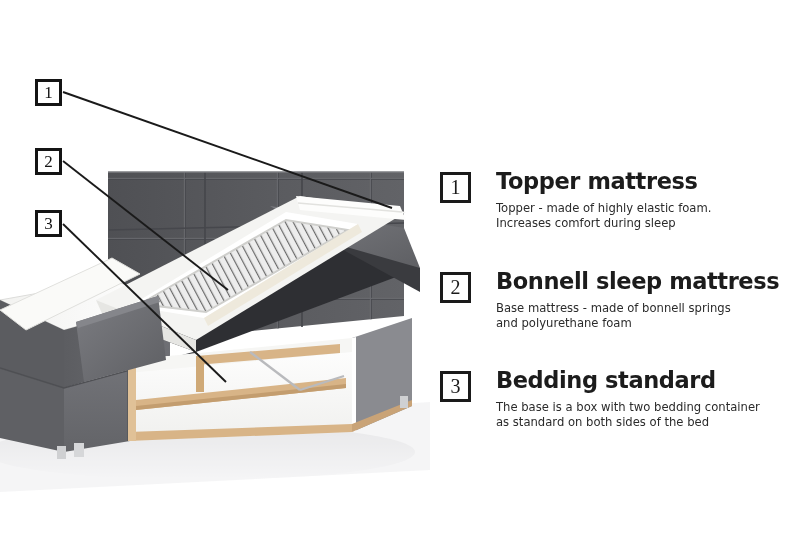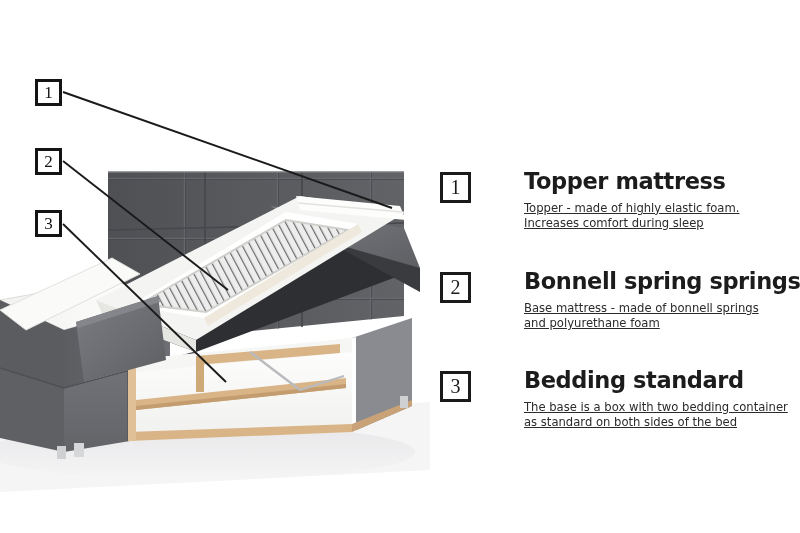--- a/index.html
+++ b/index.html
@@ -69,39 +69,38 @@
     display: flex;
     align-items: center;
     justify-content: center;
     font-family: "Liberation Serif", serif;
     font-size: 20px;
     color: #1a1a1a;
     line-height: 1;
   }
   .legend-badge span { display: block; margin-top: -1px; }
 
-  .legend-text { margin-left: 87px; }
+  .legend-text { margin-left: 59px; }
   .legend-title {
     font-family: "DejaVu Sans", sans-serif;
     font-size: 22.5px;
     font-weight: bold;
     color: #1c1c1c;
     letter-spacing: -0.4px;
     line-height: 1.05;
     white-space: nowrap;
   }
   .legend-desc {
     margin-top: 7px;
     font-family: "DejaVu Sans", sans-serif;
     font-size: 11.6px;
     font-weight: normal;
     color: #2b2b2b;
     line-height: 1.33;
     white-space: pre-line;
-    text-decoration: underline;
   }
 </style>
 </head>
 <body>
 
 <div id="page">
 
   <div id="illustration">
     <svg id="illus-svg" width="430" height="533" viewBox="0 0 430 533">
       <defs>
@@ -249,21 +248,21 @@
         <div class="legend-desc">Topper - made of highly elastic foam.
 Increases comfort during sleep</div>
       </div>
     </div>
 
     <div class="legend-row" id="legend-row-1">
       <div class="legend-badge">
         <span>2</span>
       </div>
       <div class="legend-text">
-        <div class="legend-title">Bonnell spring springs</div>
+        <div class="legend-title">Bonnell sleep mattress</div>
         <div class="legend-desc">Base mattress - made of bonnell springs
 and polyurethane foam</div>
       </div>
     </div>
 
     <div class="legend-row" id="legend-row-2">
       <div class="legend-badge">
         <span>3</span>
       </div>
       <div class="legend-text">

